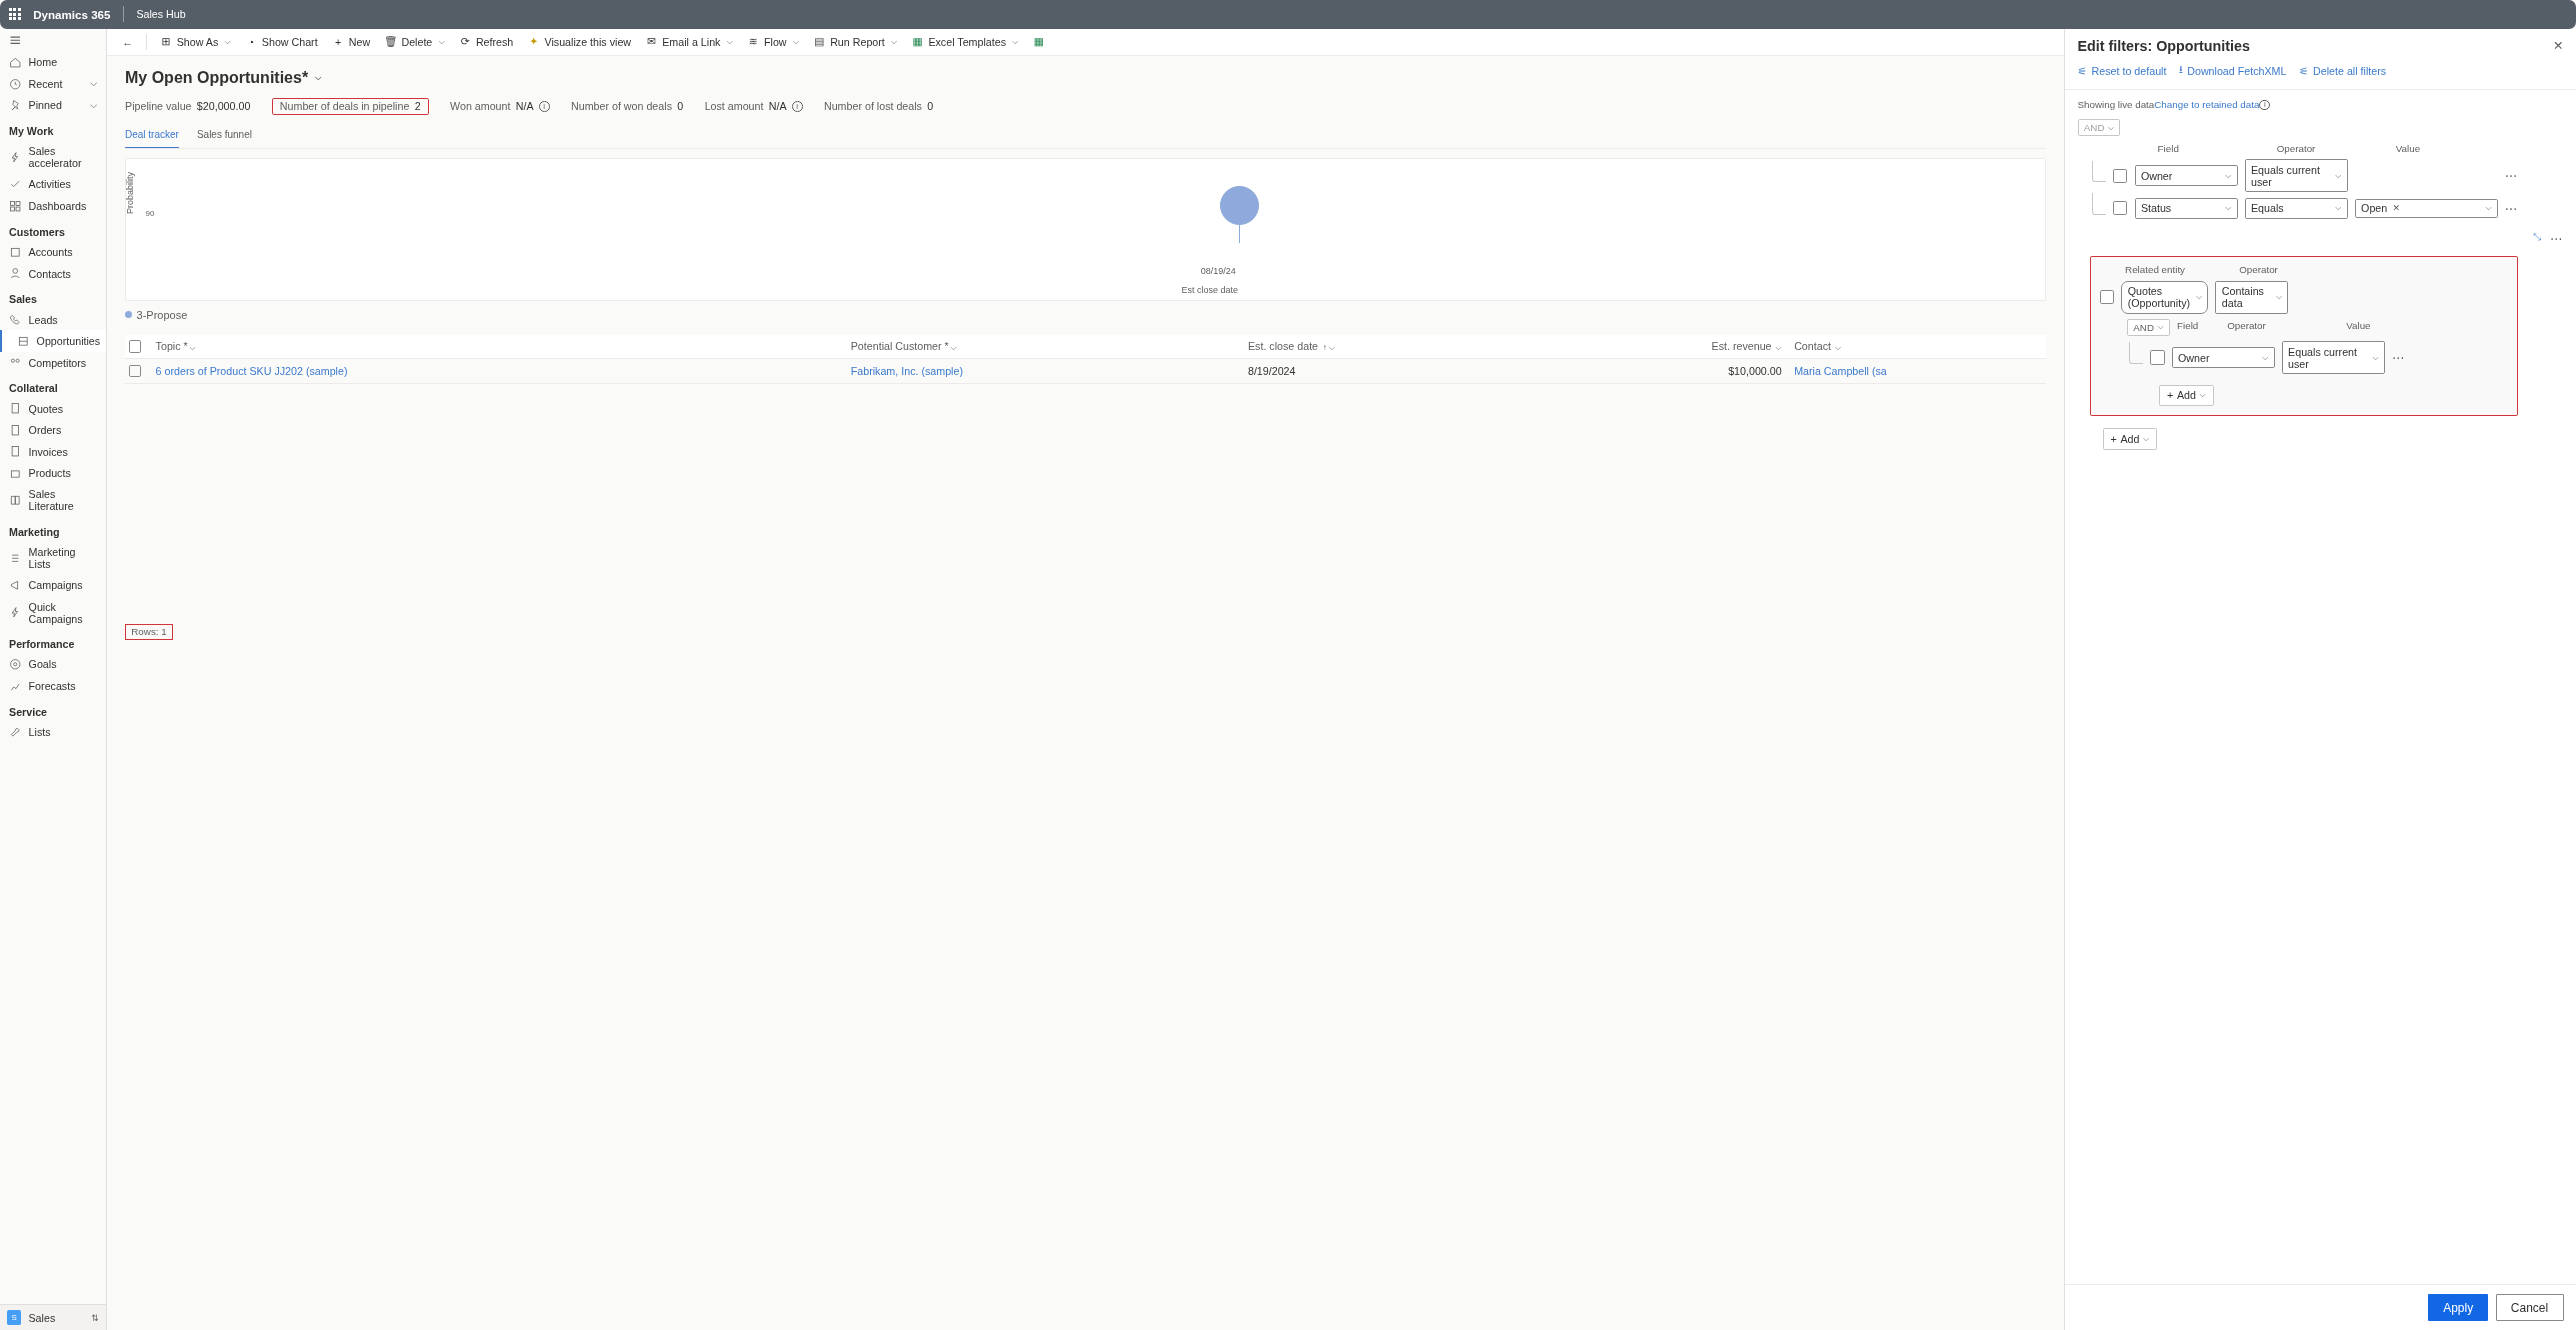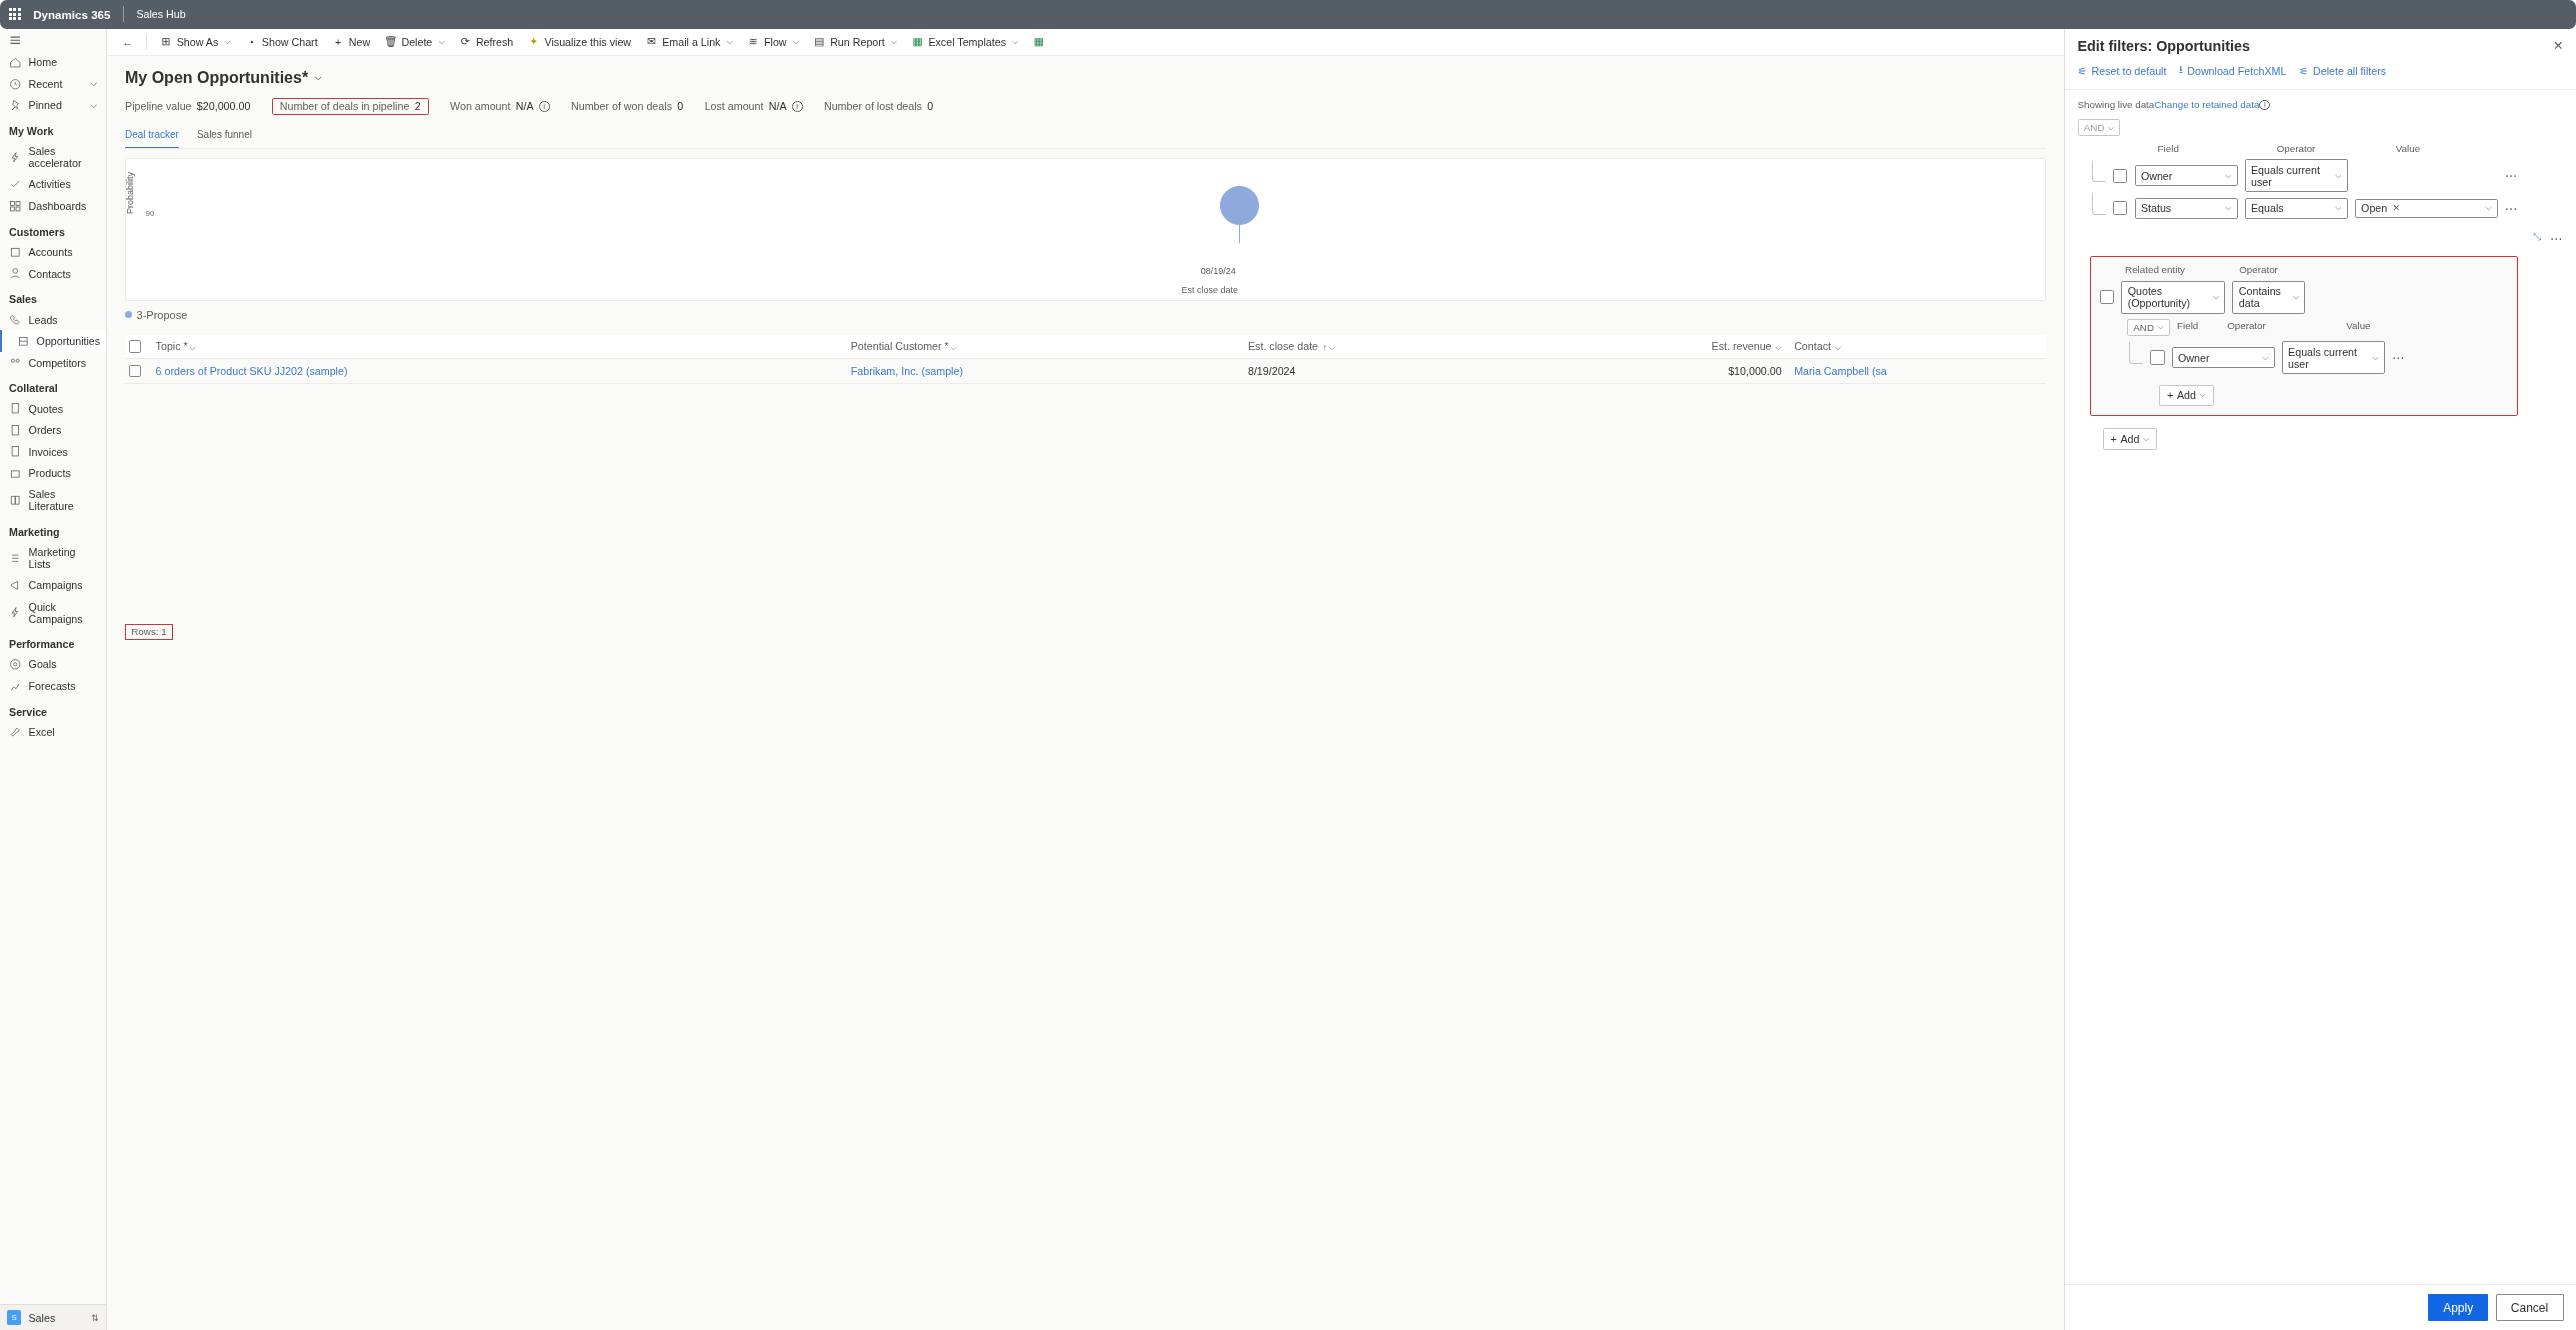--- a/index.html
+++ b/index.html
@@ -313,21 +313,21 @@
           <path d="M3 13l3-4 3 2 4-6" fill="none" stroke="currentColor"></path>
         </svg>
         <span>Forecasts</span>
       </div>
 
     <div class="nav-group">Service</div>
     <div class="nav-item">
         <svg class="nav-icon" viewBox="0 0 16 16">
           <path d="M11 3a3 3 0 00-3 3l-5 5 2 2 5-5a3 3 0 003-3z" fill="none" stroke="currentColor"></path>
         </svg>
-        <span>Excel</span>
+        <span>Lists</span>
       </div>
 
     <div class="area-switch">
       <div class="area-badge">S</div>
       <span>Sales</span>
       <span class="nav-chevron" style="margin-left:auto;">⇅</span>
     </div>
   </div>
 
   <div class="main">
@@ -545,21 +545,21 @@
       
       <div class="rel-outer">
         <div class="related-group" style="flex:1;margin-top:32px;">
           <div class="rel-hdr">
             <span></span>
             <span>Related entity</span>
             <span>Operator</span>
           </div>
           <div class="rel-row">
             <div class="chk2"></div>
-            <div class="sel" style="width:104px;">
+            <div class="sel" style="width:87px;border-radius:7px;">
                 <span>Quotes (Opportunity)</span>
                 <span class="sel-chev">⌵</span>
               </div>
             <div class="sel" style="width:73px;">
                 <span>Contains data</span>
                 <span class="sel-chev">⌵</span>
               </div>
           </div>
           <div class="nested-area">
             <div style="display:flex;align-items:center;gap:7.1px;">

